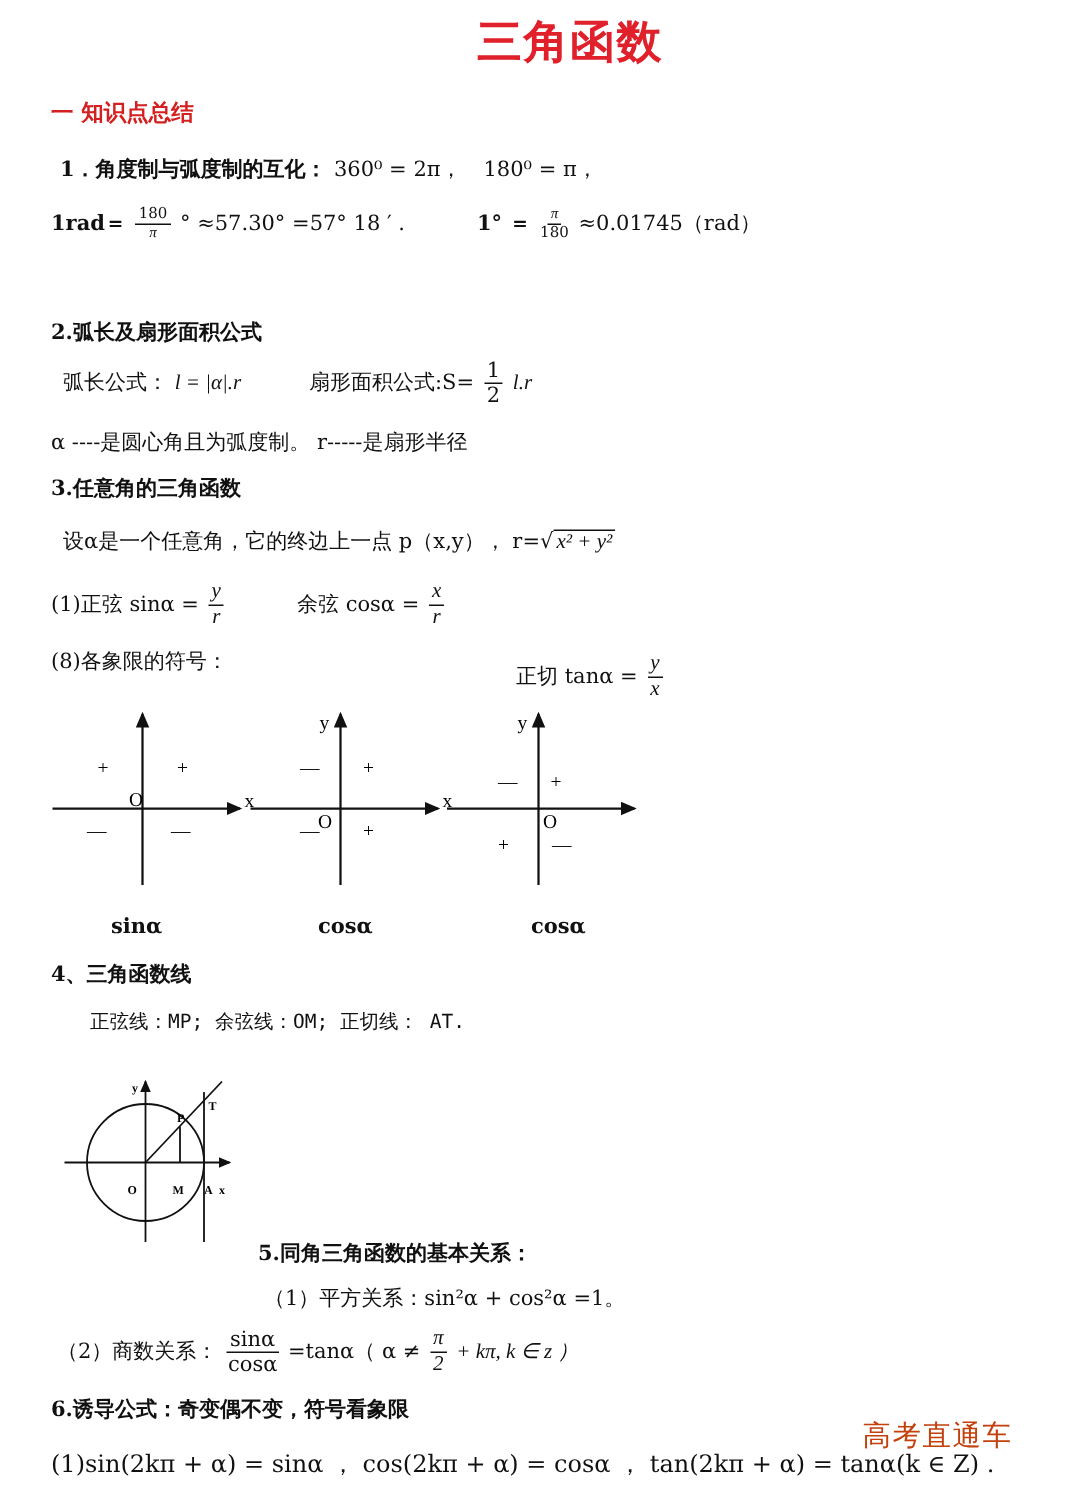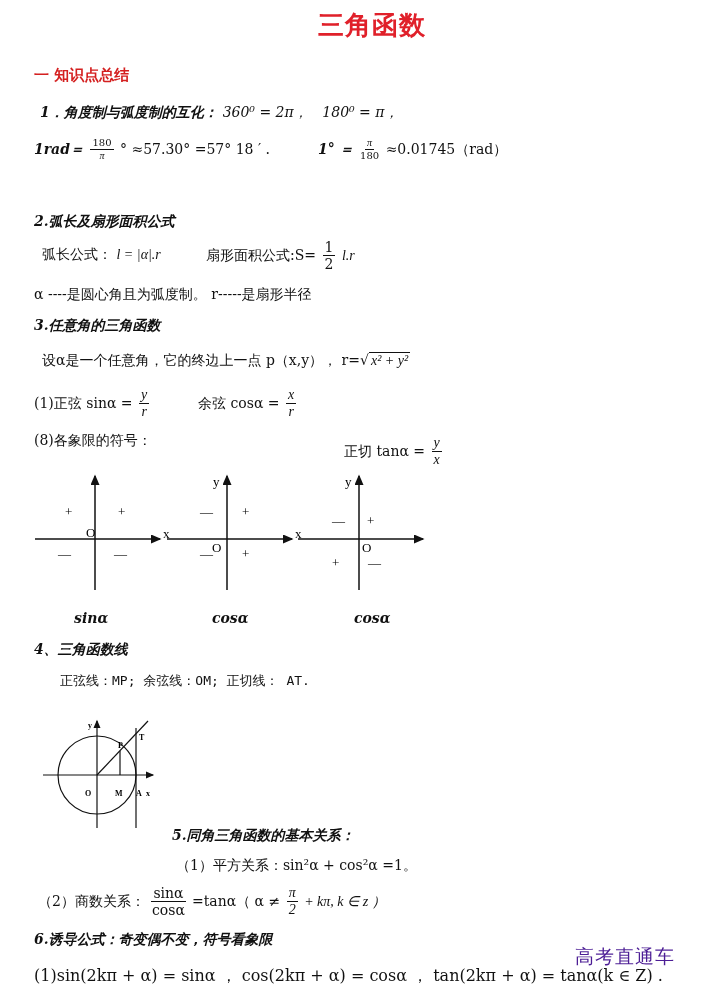--- a/index.html
+++ b/index.html
@@ -1,29 +1,29 @@
 <!DOCTYPE html>
 <html><head>
 <meta charset="utf-8">
 <style>
   * { box-sizing: border-box; margin: 0; padding: 0; }
   html, body { width: 716px; height: 996px; background: #ffffff; overflow: hidden; }
   body { position: relative; font-family: "DejaVu Serif", "Liberation Serif", serif; color: #111; }
   .abs { position: absolute; white-space: nowrap; }
-  .title { left: 318px; top: 8px; font-size: 26px; font-weight: bold; color: #e0202a; letter-spacing: 1px; font-family: "DejaVu Sans", sans-serif; }
+  .title { left: 318px; top: 8px; font-size: 30px; font-weight: bold; color: #e0202a; letter-spacing: 1px; font-family: "DejaVu Sans", sans-serif; }
   .sub { left: 34px; top: 66px; font-size: 15px; font-weight: bold; color: #d42020; font-family: "DejaVu Sans", sans-serif; }
   .txt { font-size: 14px; }
-  .b { font-weight: bold; font-style: italic; }
+  .b { font-weight: bold; }
   .it { font-style: italic; font-family: "Liberation Serif", serif; }
   .frac { display: inline-flex; flex-direction: column; align-items: center; vertical-align: middle; line-height: 1; margin: 0 2px; }
   .frac .num { border-bottom: 1px solid #111; padding: 0 2px 1px; }
   .frac .den { padding-top: 1px; }
   .frac.small { font-size: 10px; }
   .sqrt { border-top: 1px solid #111; padding: 0 2px; }
-  .watermark { left: 575px; top: 944px; font-size: 19px; color: #4c1d95; font-family: "DejaVu Sans", sans-serif; letter-spacing: 1px; }
+  .watermark { left: 575px; top: 944px; font-size: 19px; color: #c2410c; font-family: "DejaVu Sans", sans-serif; letter-spacing: 1px; }
   svg text { font-family: "Liberation Serif", serif; }
 </style>
 </head>
 <body>
 
 <div class="abs title">三角函数</div>
 <div class="abs sub">一  知识点总结</div>
 
 <div class="abs txt b" style="left:40px;top:104px;">
   <span>1．角度制与弧度制的互化：</span>

